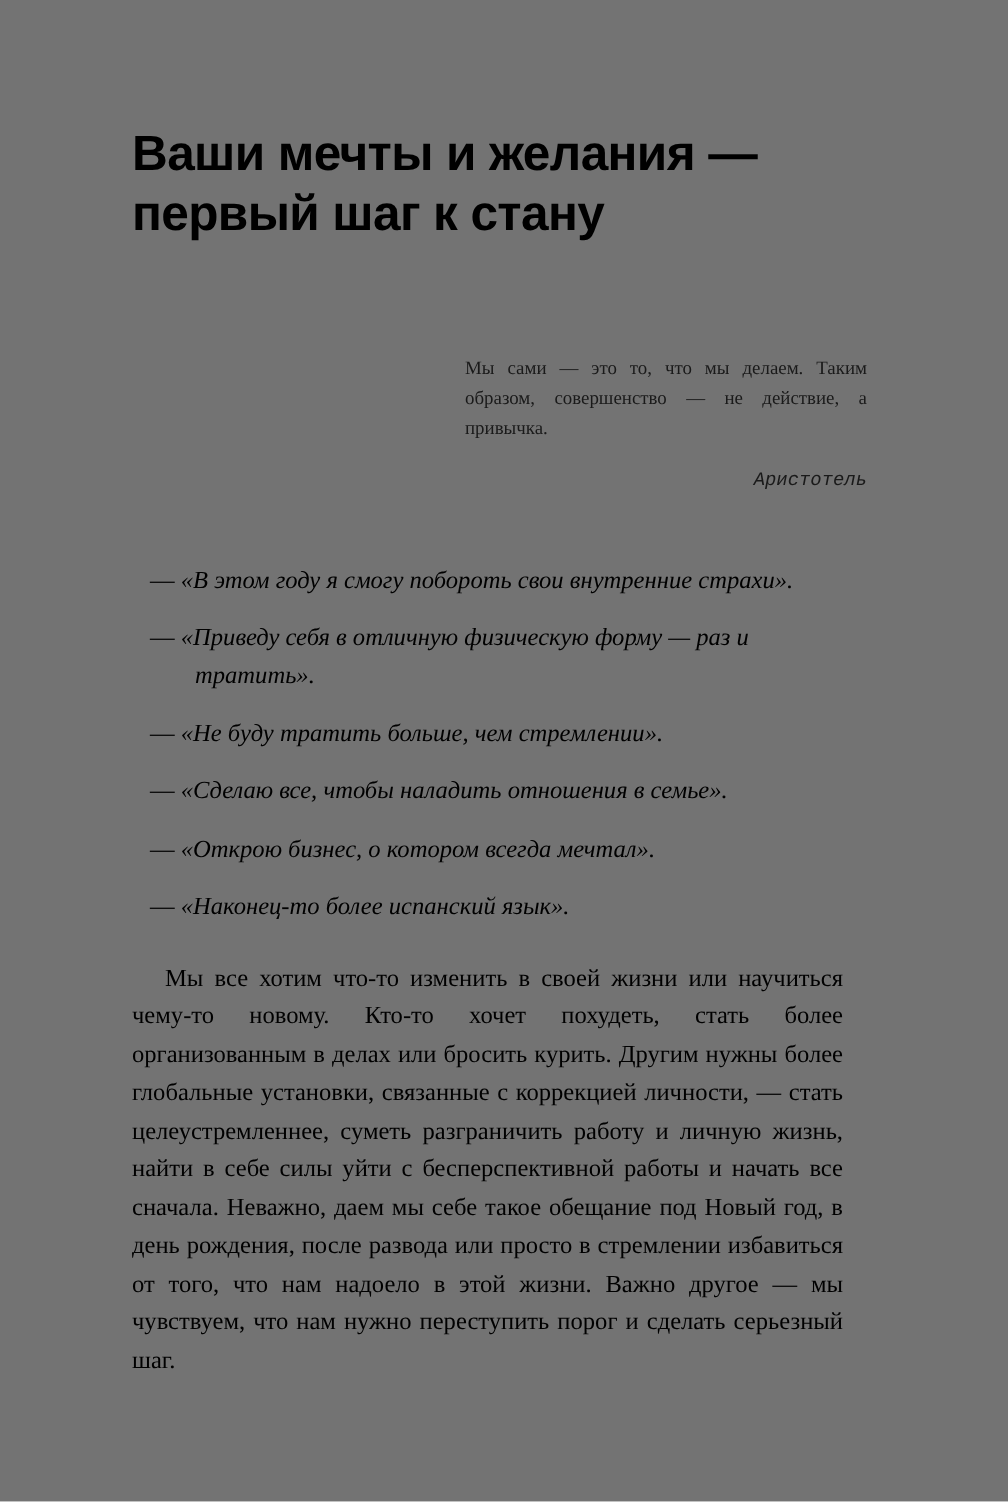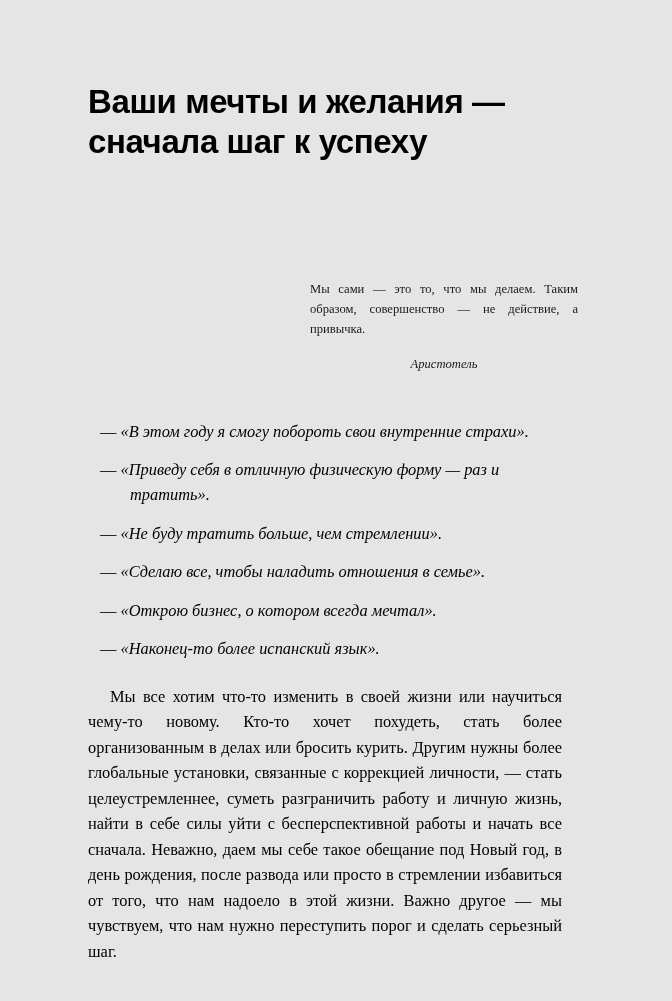--- a/index.html
+++ b/index.html
@@ -14,21 +14,21 @@
     color: #000000;
     position: relative;
     overflow: hidden;
   }
   .page {
     position: absolute;
     left: 0;
     top: 0;
     width: 672px;
     height: 1001px;
-    background: #e5e5e5;
+    background: #737373;
   }
   .content {
     position: absolute;
     left: 88px;
     top: 0;
     width: 492px;
   }
 
   
   .chapter-title {
@@ -41,38 +41,38 @@
     margin: 0;
     padding-top: 82px;
     width: 430px;
   }
   .chapter-title .line {
     display: block;
   }
 
   
   .epigraph {
-    margin-top: 116px;
+    margin-top: 72px;
     margin-left: 222px;
     width: 268px;
   }
   .epigraph-text {
     font-family: "Liberation Serif", serif;
     font-size: 12.6px;
     line-height: 1.62;
     text-align: justify;
     text-align-last: left;
     color: #1a1a1a;
     margin: 0;
   }
   .epigraph-author {
-    font-family: Liberation Serif, serif;
+    font-family: Liberation Mono, monospace;
     font-style: italic;
     font-size: 12.6px;
-    text-align: center;
+    text-align: right;
     margin: 17px 0 0 0;
     color: #1a1a1a;
   }
 
   
   .quote-list {
     margin: 48px 0 0 0;
     padding: 0;
     list-style: none;
     width: 470px;
@@ -110,21 +110,21 @@
   }
 </style>
 </head>
 <body>
 
 <div class="page">
   <div class="content">
 
     <h1 class="chapter-title">
       <span class="line">Ваши мечты и желания —</span>
-      <span class="line">сначала шаг к успеху</span>
+      <span class="line">первый шаг к стану</span>
     </h1>
 
     <div class="epigraph">
       <p class="epigraph-text">Мы сами — это то, что мы делаем. Таким образом, совершенство — не действие, а привычка.</p>
       <p class="epigraph-author">Аристотель</p>
     </div>
 
     <ul class="quote-list">
       <li class="quote-item">
         <span class="dash">—</span>

